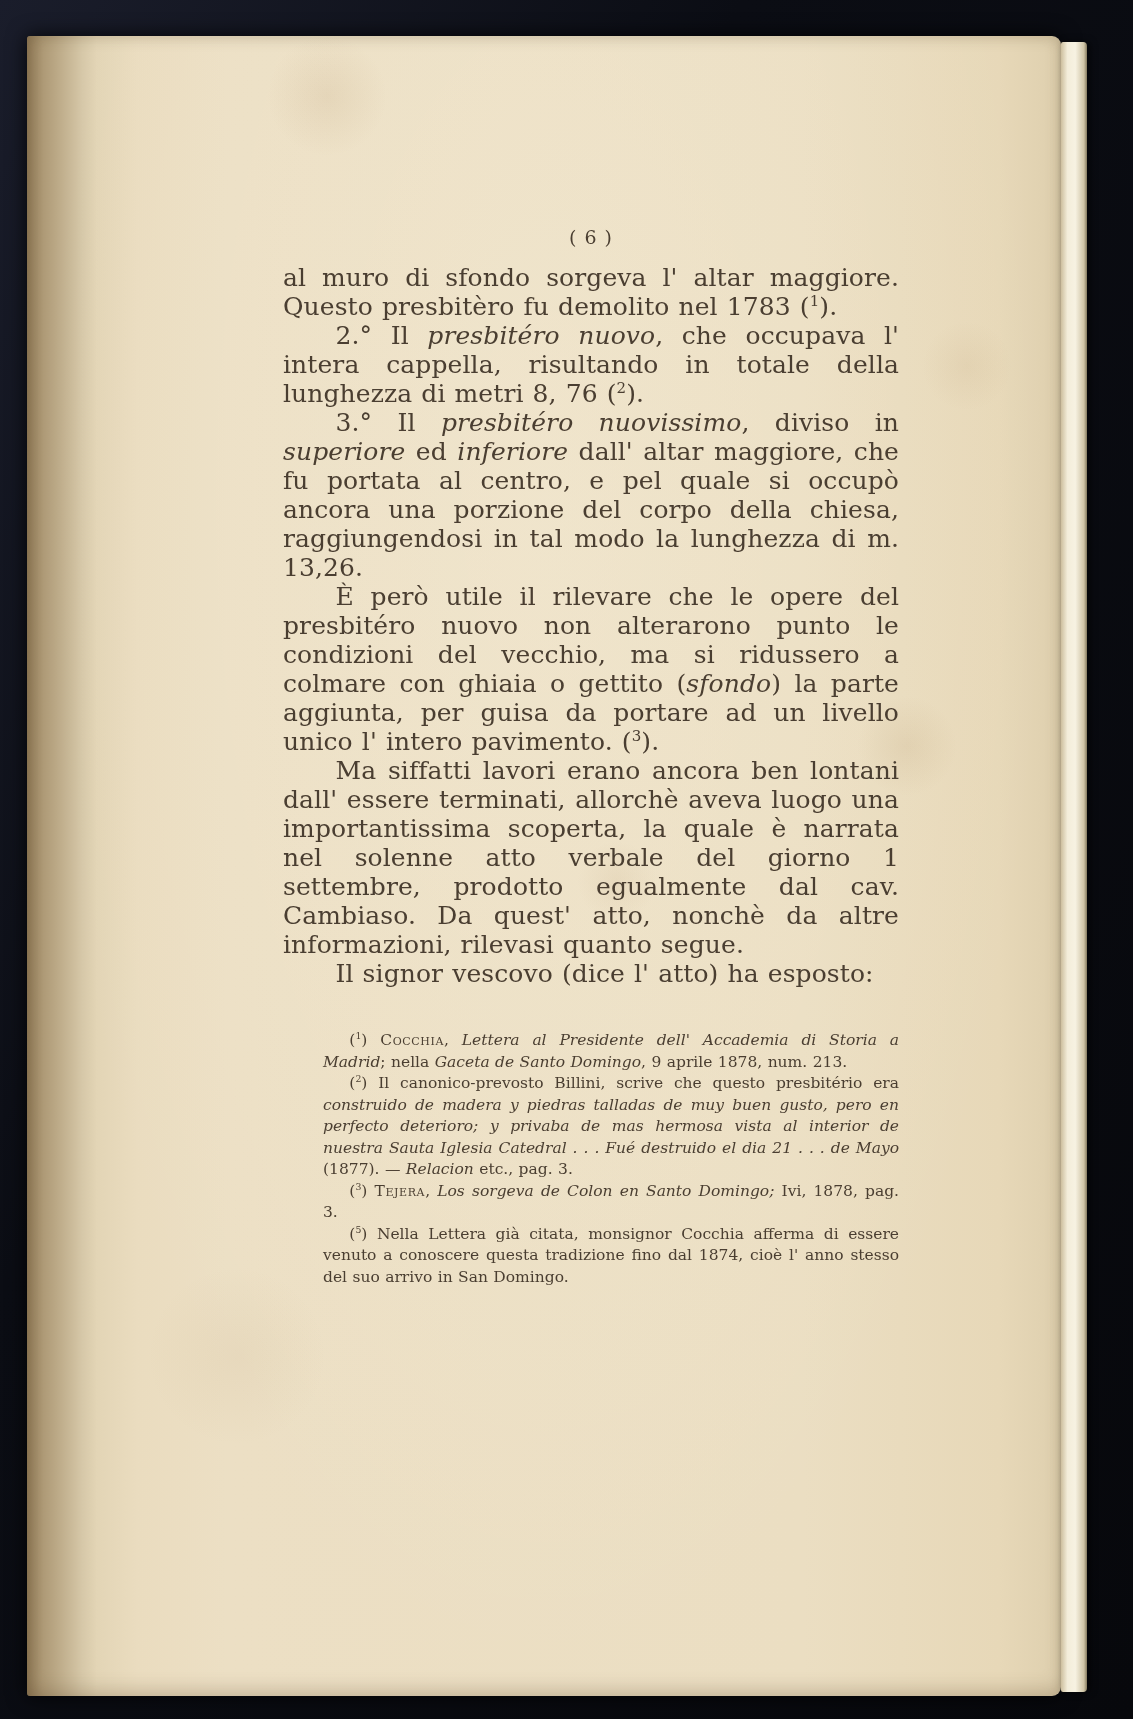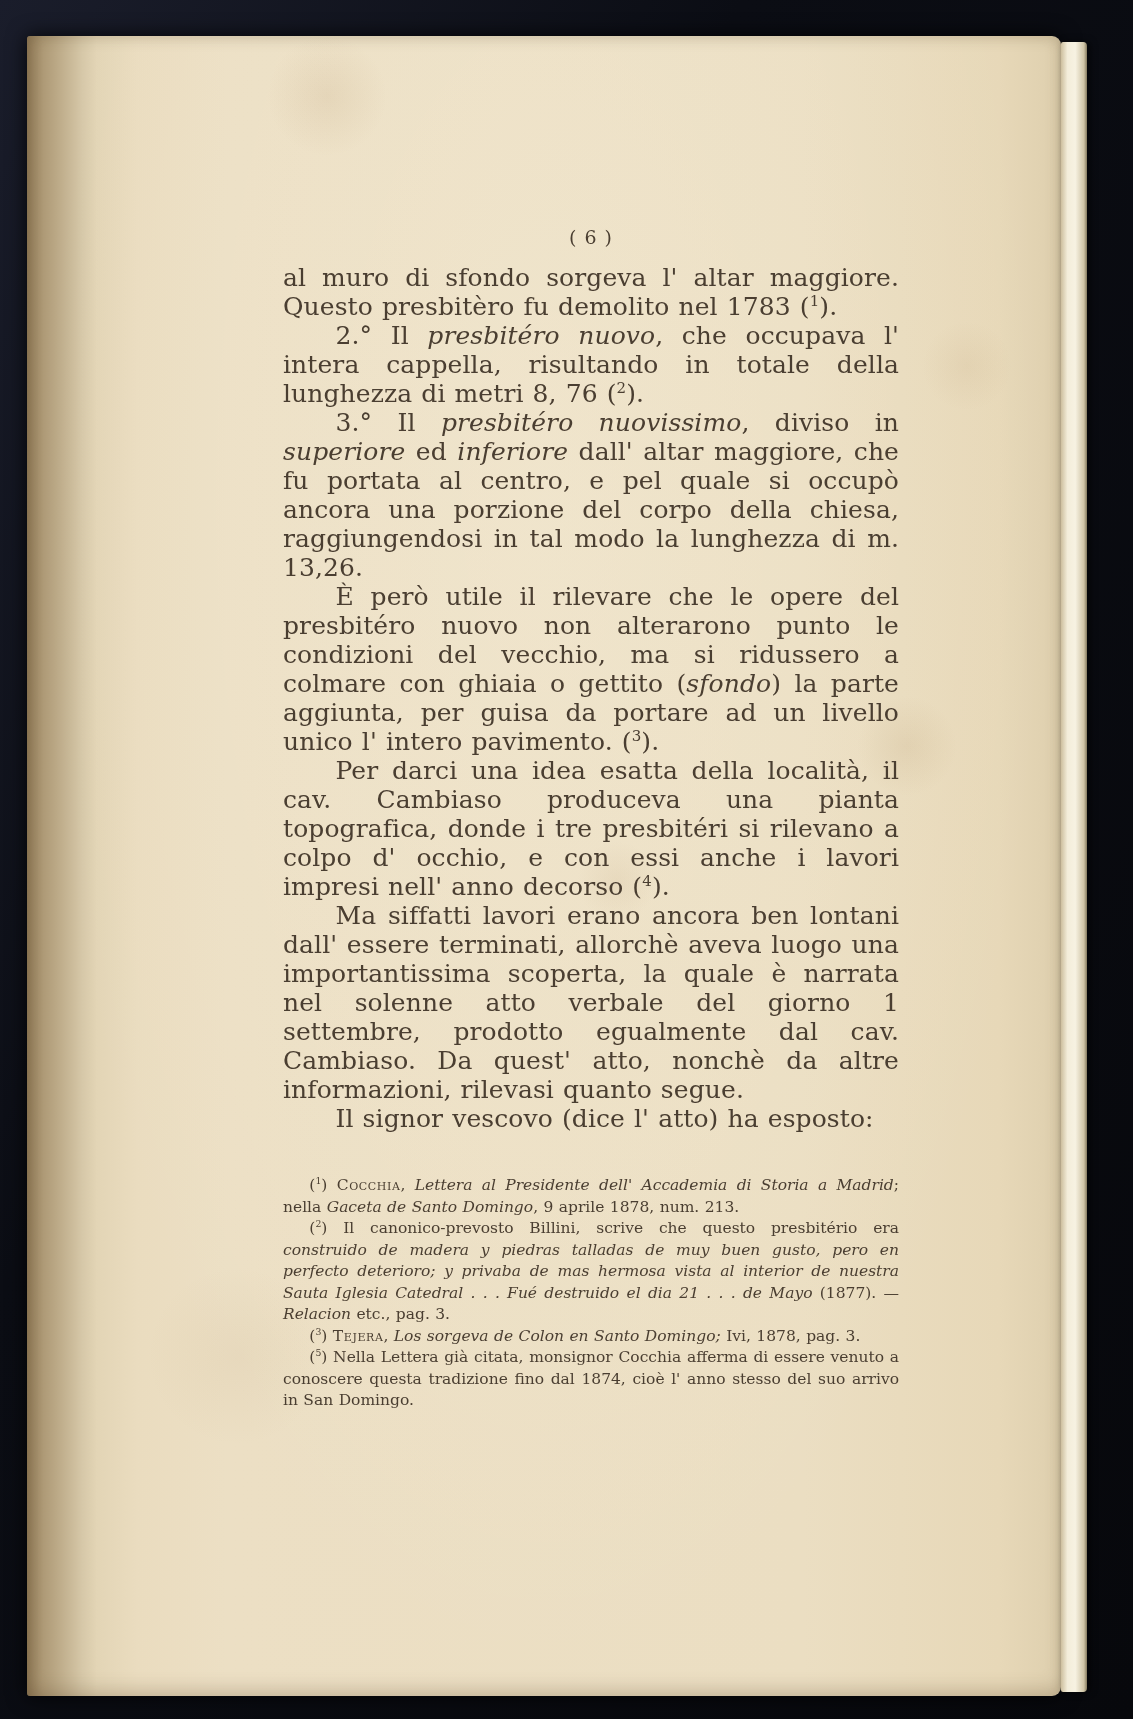--- a/index.html
+++ b/index.html
@@ -48,36 +48,35 @@
     font-size:25px; line-height:29px;
     text-align:justify; letter-spacing:0.1px; word-spacing:1px;
   }
   .para.indent { text-indent:2.1em; }
 
   .it { font-style:italic; }
   .sc { font-variant:small-caps; letter-spacing:0.6px; }
   sup { font-size:0.6em; line-height:0; vertical-align:super; }
 
   .footnotes { margin-top:42px; font-size:15.5px; line-height:21.5px; }
-  .footnote { text-align:justify; text-indent:1.7em; word-spacing:0.5px; }
+  .footnote { text-align:justify; text-indent:1.7em; word-spacing:0.5px;margin-left:40px; }
 </style>
 </head>
 <body>
 
 <div class="paper">
   <div class="binding-shadow"></div>
 
   <div class="text-block">
     <div class="page-number">( 6 )</div>
 
     <div class="para"><span>al muro di sfondo sorgeva l' altar maggiore. Questo presbitèro fu demolito nel 1783 (</span><sup>1</sup><span>).</span></div>
     <div class="para indent"><span>2.° Il </span><span class="it">presbitéro nuovo</span><span>, che occupava l' intera cappella, risultando in totale della lunghezza di metri 8, 76 (</span><sup>2</sup><span>).</span></div>
     <div class="para indent"><span>3.° Il </span><span class="it">presbitéro nuovissimo</span><span>, diviso in </span><span class="it">superiore</span><span> ed </span><span class="it">inferiore</span><span> dall' altar maggiore, che fu portata al centro, e pel quale si occupò ancora una porzione del corpo della chiesa, raggiungendosi in tal modo la lunghezza di m. 13,26.</span></div>
     <div class="para indent"><span>È però utile il rilevare che le opere del presbitéro nuovo non alterarono punto le condizioni del vecchio, ma si ridussero a colmare con ghiaia o gettito (</span><span class="it">sfondo</span><span>) la parte aggiunta, per guisa da portare ad un livello unico l' intero pavimento. (</span><sup>3</sup><span>).</span></div>
-    <div class="para indent"><span>Per darci una idea esatta della località, il cav. Cambiaso produceva una pianta topografica, donde i tre presbitéri si rilevano a colpo d' occhio, e con essi anche i lavori impresi nell' anno decorso (</span><sup>4</sup><span>).</span></div>
     <div class="para indent"><span>Ma siffatti lavori erano ancora ben lontani dall' essere terminati, allorchè aveva luogo una importantissima scoperta, la quale è narrata nel solenne atto verbale del giorno 1 settembre, prodotto egualmente dal cav. Cambiaso. Da quest' atto, nonchè da altre informazioni, rilevasi quanto segue.</span></div>
     <div class="para indent"><span>Il signor vescovo (dice l' atto) ha esposto:</span></div>
 
     <div class="footnotes">
       <div class="footnote"><span>(</span><sup>1</sup><span>) </span><span class="sc">Cocchia</span><span>, </span><span class="it">Lettera al Presidente dell' Accademia di Storia a Madrid</span><span>; nella </span><span class="it">Gaceta de Santo Domingo</span><span>, 9 aprile 1878, num. 213.</span></div>
       <div class="footnote"><span>(</span><sup>2</sup><span>) Il canonico-prevosto Billini, scrive che questo presbitério era </span><span class="it">construido de madera y piedras talladas de muy buen gusto, pero en perfecto deterioro; y privaba de mas hermosa vista al interior de nuestra Sauta Iglesia Catedral . . . Fué destruido el dia 21 . . . de Mayo</span><span> (1877). — </span><span class="it">Relacion</span><span> etc., pag. 3.</span></div>
       <div class="footnote"><span>(</span><sup>3</sup><span>) </span><span class="sc">Tejera</span><span>, </span><span class="it">Los sorgeva de Colon en Santo Domingo;</span><span> Ivi, 1878, pag. 3.</span></div>
       <div class="footnote"><span>(</span><sup>5</sup><span>) Nella Lettera già citata, monsignor Cocchia afferma di essere venuto a conoscere questa tradizione fino dal 1874, cioè l' anno stesso del suo arrivo in San Domingo.</span></div>
     </div>
   </div>

